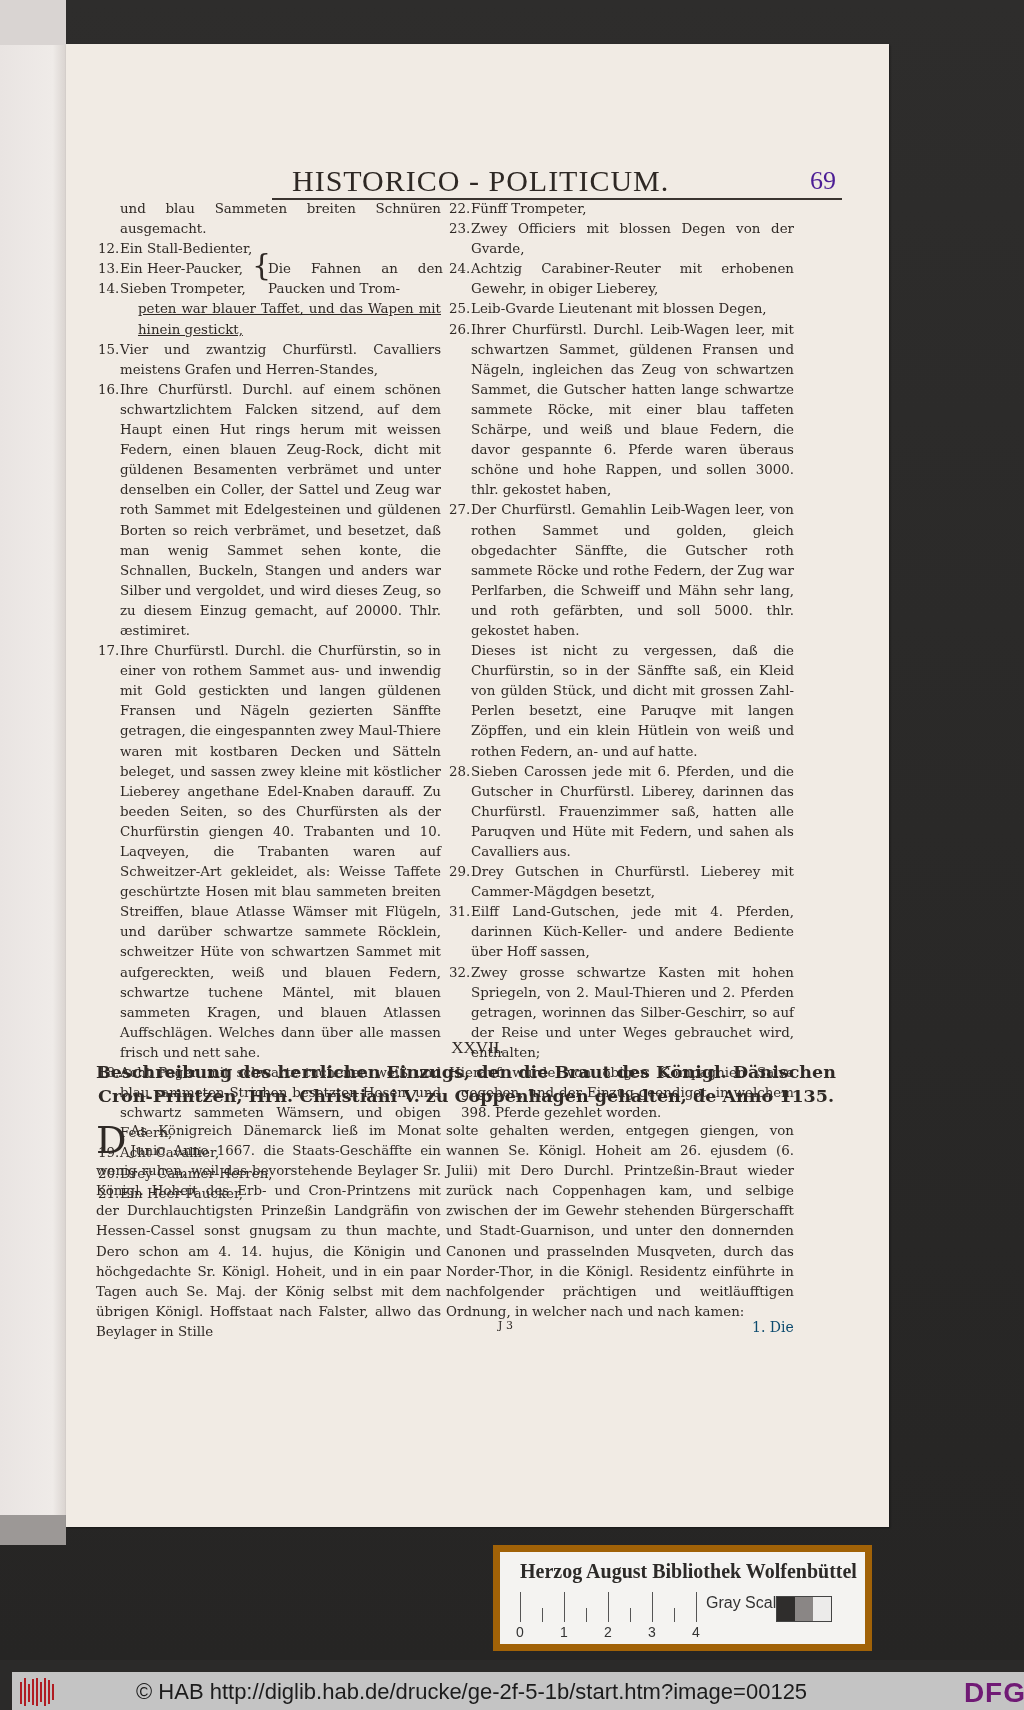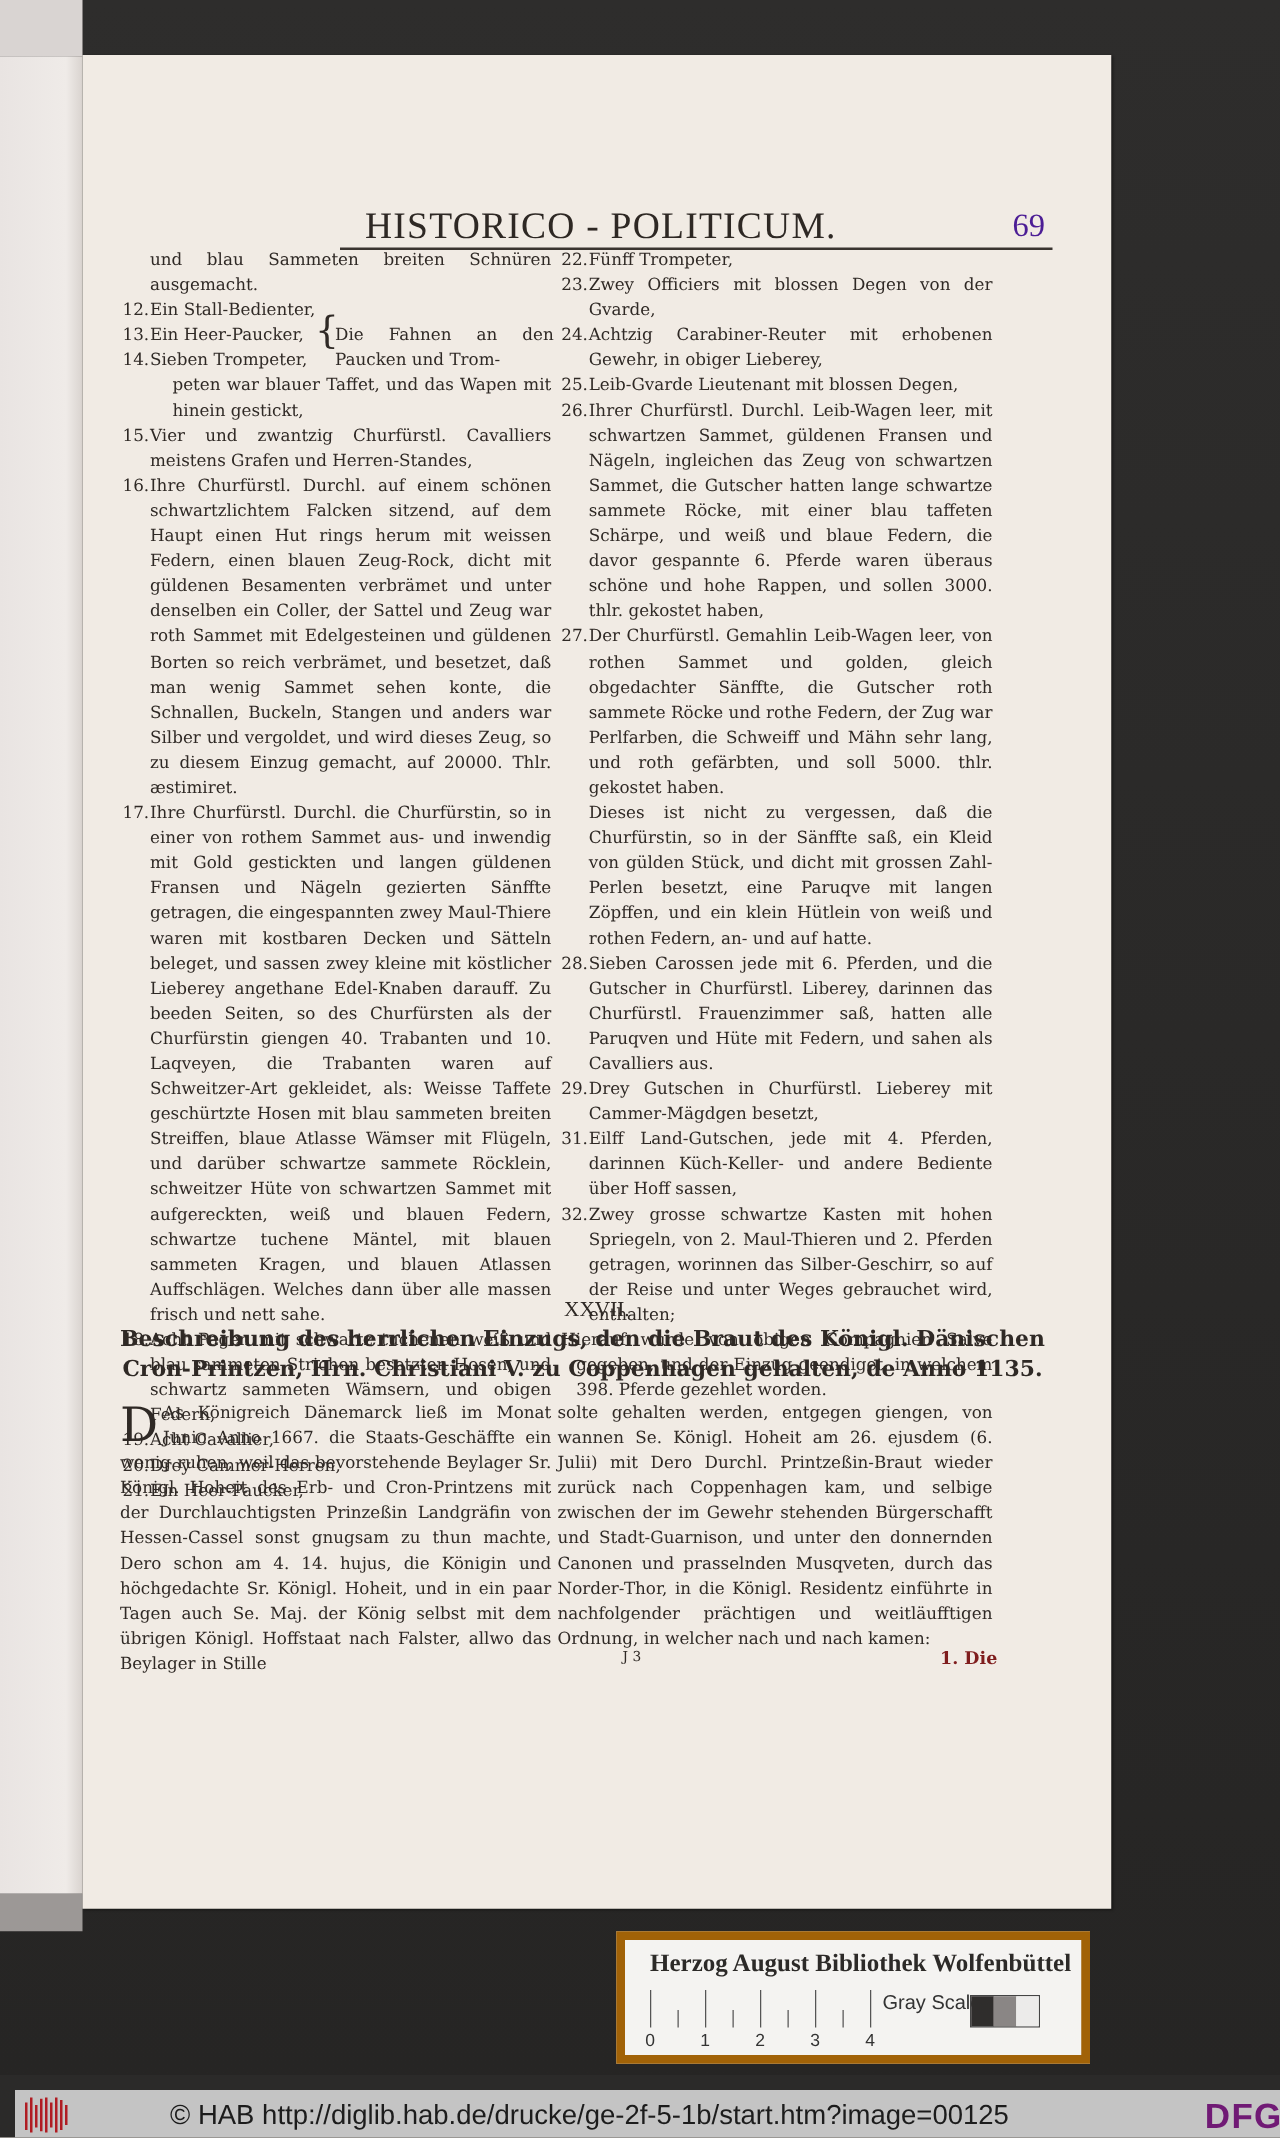--- a/index.html
+++ b/index.html
@@ -58,21 +58,21 @@
   .dropcap {
     float:left; font-size:38px; line-height:34px; margin:2px 4px 0 0;
     font-family:"DejaVu Serif", serif; color:#2f2925;
   }
   .signature {
     position:absolute; left:432px; top:1275px;
     font-family:"DejaVu Serif", serif; font-size:11px; color:#2f2925;
   }
   .catchword {
     position:absolute; left:686px; top:1275px;
-    font-family:"DejaVu Serif", serif; font-size:14px; color:#7f1d1d;font-weight:bold;
+    font-family:"DejaVu Serif", serif; font-size:14px; color:#0c4a6e;
   }
   .bracket {
     position:absolute; font-family:"DejaVu Serif", serif; font-size:30px; color:#2f2925;
   }
   .label-card {
     position:absolute; left:493px; top:1545px; width:365px; height:92px;
     background:#f4f3f1; border:7px solid #a16207;
   }
   .label-title {
     position:absolute; left:20px; top:8px;
@@ -115,21 +115,21 @@
   <div class="header">
     <span class="running-title">HISTORICO - POLITICUM.</span>
     <span class="page-number">69</span>
   </div>
 
   <div class="col col-left">
     <p class="entry cont"><span>und blau Sammeten breiten Schnüren ausgemacht.</span></p>
     <p class="entry"><span class="num">12.</span><span>Ein Stall-Bedienter,</span></p>
     <p class="entry" style="position:relative;"><span class="num">13.</span><span>Ein Heer-Paucker,</span></p>
     <p class="entry"><span class="num">14.</span><span>Sieben Trompeter,</span></p>
-    <p class="entry cont" style="padding-left:40px;"><span>peten war blauer Taffet, und das Wapen mit hinein gestickt,</span></p>
+    <p class="entry cont" style="padding-left:40px;text-decoration:underline;"><span>peten war blauer Taffet, und das Wapen mit hinein gestickt,</span></p>
     <p class="entry"><span class="num">15.</span><span>Vier und zwantzig Churfürstl. Cavalliers meistens Grafen und Herren-Standes,</span></p>
     <p class="entry"><span class="num">16.</span><span>Ihre Churfürstl. Durchl. auf einem schönen schwartzlichtem Falcken sitzend, auf dem Haupt einen Hut rings herum mit weissen Federn, einen blauen Zeug-Rock, dicht mit güldenen Besamenten verbrämet und unter denselben ein Coller, der Sattel und Zeug war roth Sammet mit Edelgesteinen und güldenen Borten so reich verbrämet, und besetzet, daß man wenig Sammet sehen konte, die Schnallen, Buckeln, Stangen und anders war Silber und vergoldet, und wird dieses Zeug, so zu diesem Einzug gemacht, auf 20000. Thlr. æstimiret.</span></p>
     <p class="entry"><span class="num">17.</span><span>Ihre Churfürstl. Durchl. die Churfürstin, so in einer von rothem Sammet aus- und inwendig mit Gold gestickten und langen güldenen Fransen und Nägeln gezierten Sänffte getragen, die eingespannten zwey Maul-Thiere waren mit kostbaren Decken und Sätteln beleget, und sassen zwey kleine mit köstlicher Lieberey angethane Edel-Knaben darauff. Zu beeden Seiten, so des Churfürsten als der Churfürstin giengen 40. Trabanten und 10. Laqveyen, die Trabanten waren auf Schweitzer-Art gekleidet, als: Weisse Taffete geschürtzte Hosen mit blau sammeten breiten Streiffen, blaue Atlasse Wämser mit Flügeln, und darüber schwartze sammete Röcklein, schweitzer Hüte von schwartzen Sammet mit aufgereckten, weiß und blauen Federn, schwartze tuchene Mäntel, mit blauen sammeten Kragen, und blauen Atlassen Auffschlägen. Welches dann über alle massen frisch und nett sahe.</span></p>
     <p class="entry"><span class="num">18.</span><span>Acht Pagen mit schwartz tuchenen weiß und blau sammeten Strichen besetzten Hosen, und schwartz sammeten Wämsern, und obigen Federn,</span></p>
     <p class="entry"><span class="num">19.</span><span>Acht Cavallier,</span></p>
     <p class="entry"><span class="num">20.</span><span>Drey Cammer-Herren,</span></p>
     <p class="entry"><span class="num">21.</span><span>Ein Heer-Paucker,</span></p>
   </div>
 
   <span class="bracket" style="left:186px;top:203px;">{</span>

